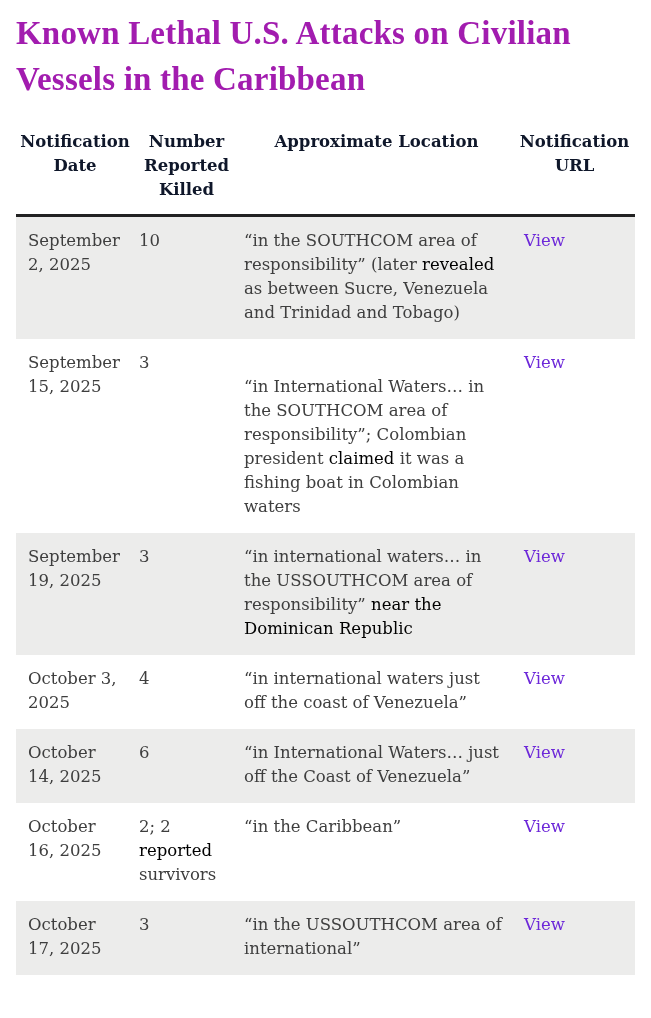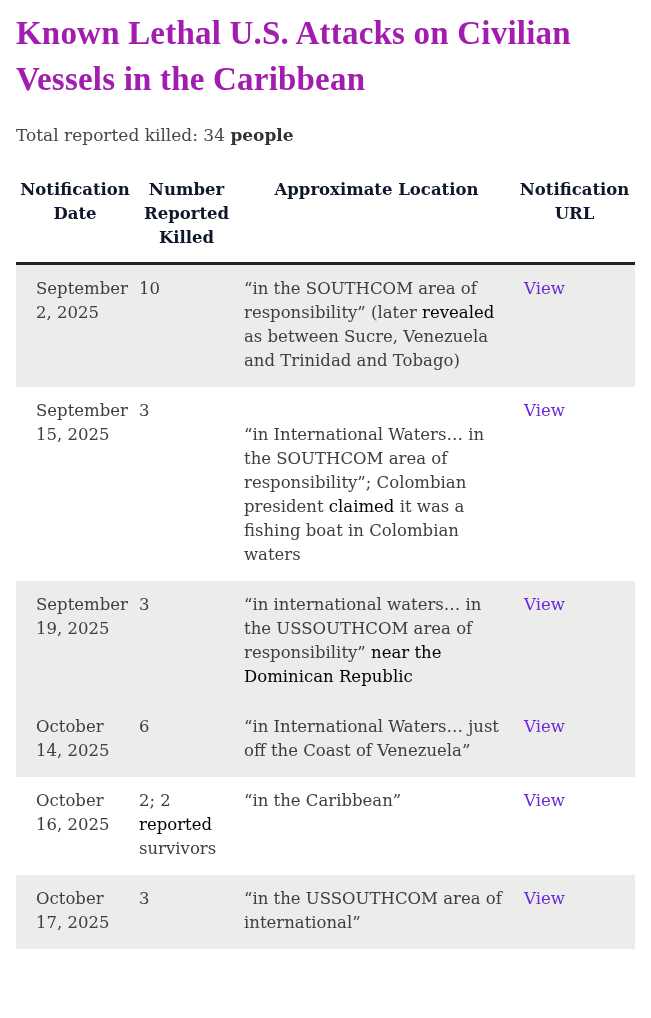--- a/index.html
+++ b/index.html
@@ -59,21 +59,21 @@
     line-height: 24px;
   }
   thead tr {
     border-bottom: 3px solid #222222;
   }
   tbody td {
     vertical-align: top;
     padding: 12px 12px 14px 5px;
   }
   tbody td.date {
-    padding-left: 20px;
+    padding-left: 12px;
     padding-right: 14px;
   }
   tbody td.url {
     padding-left: 10px;
   }
   tr.shaded {
     background: #ececeb;
   }
   a {
     text-decoration: none;
@@ -86,21 +86,20 @@
     color: #000000;
   }
 </style>
 </head>
 <body>
 
 <div class="page">
 
   <h1 class="page-title">Known Lethal U.S. Attacks on Civilian Vessels in the Caribbean</h1>
 
-  <p class="summary"><span>Total reported killed:</span> <span>34</span> <span class="bold">people</span></p>
 
   <table class="attacks">
     <colgroup>
       <col class="c-date">
       <col class="c-killed">
       <col class="c-location">
       <col class="c-url">
     </colgroup>
     <thead>
       <tr>
@@ -122,20 +121,26 @@
           <td class="killed"><span>3</span></td>
           <td class="location"><br><span>“in International Waters… in the SOUTHCOM area of responsibility”; Colombian president </span><a class="inline-link" href="#">claimed</a><span> it was a fishing boat in Colombian waters</span></td>
           <td class="url"><a class="view-link" href="#">View</a></td>
         </tr>
         <tr class="shaded">
           <td class="date"><span>September 19, 2025</span></td>
           <td class="killed"><span>3</span></td>
           <td class="location"><span>“in international waters… in the USSOUTHCOM area of responsibility” </span><a class="inline-link" href="#">near the Dominican Republic</a></td>
           <td class="url"><a class="view-link" href="#">View</a></td>
         </tr>
+        <tr>
+          <td class="date"><span>October 3, 2025</span></td>
+          <td class="killed"><span>4</span></td>
+          <td class="location"><span>“in international waters just off the coast of Venezuela”</span></td>
+          <td class="url"><a class="view-link" href="#">View</a></td>
+        </tr>
         <tr class="shaded">
           <td class="date"><span>October 14, 2025</span></td>
           <td class="killed"><span>6</span></td>
           <td class="location"><span>“in International Waters… just off the Coast of Venezuela”</span></td>
           <td class="url"><a class="view-link" href="#">View</a></td>
         </tr>
         <tr>
           <td class="date"><span>October 16, 2025</span></td>
           <td class="killed"><span>2; 2 </span><a class="inline-link" href="#">reported</a><span> survivors</span></td>
           <td class="location"><span>“in the Caribbean”</span></td>

